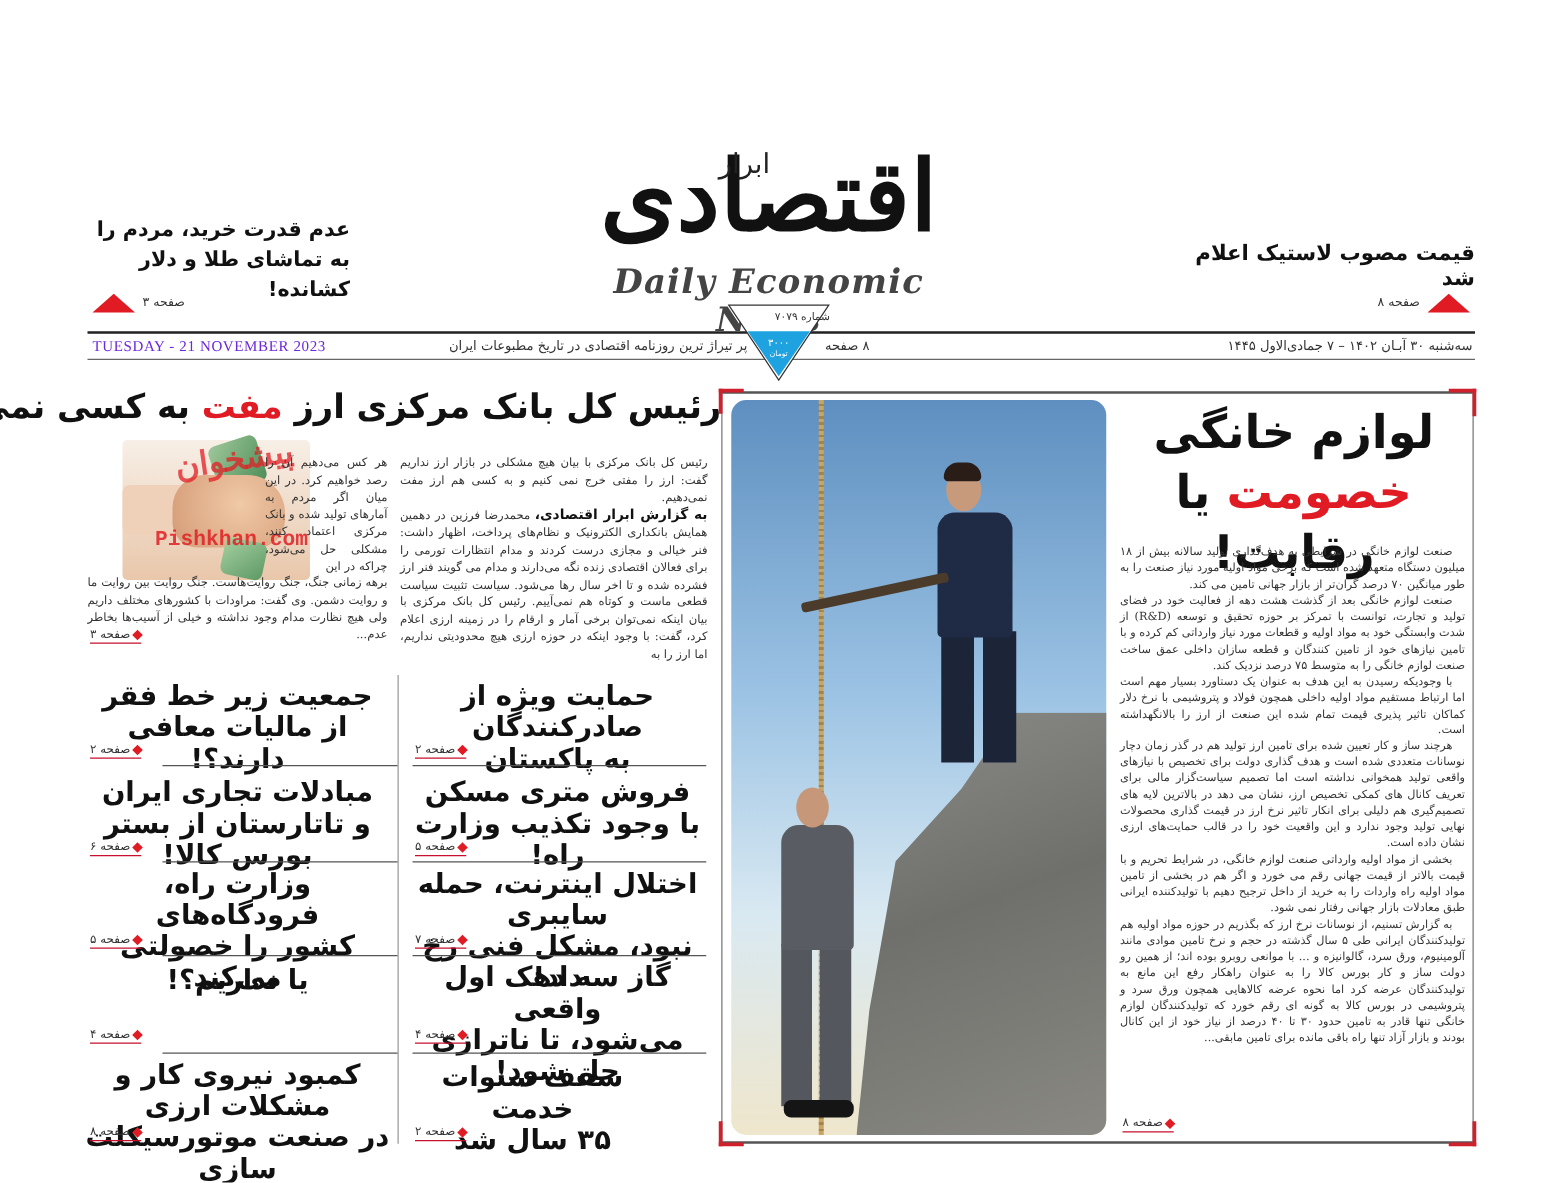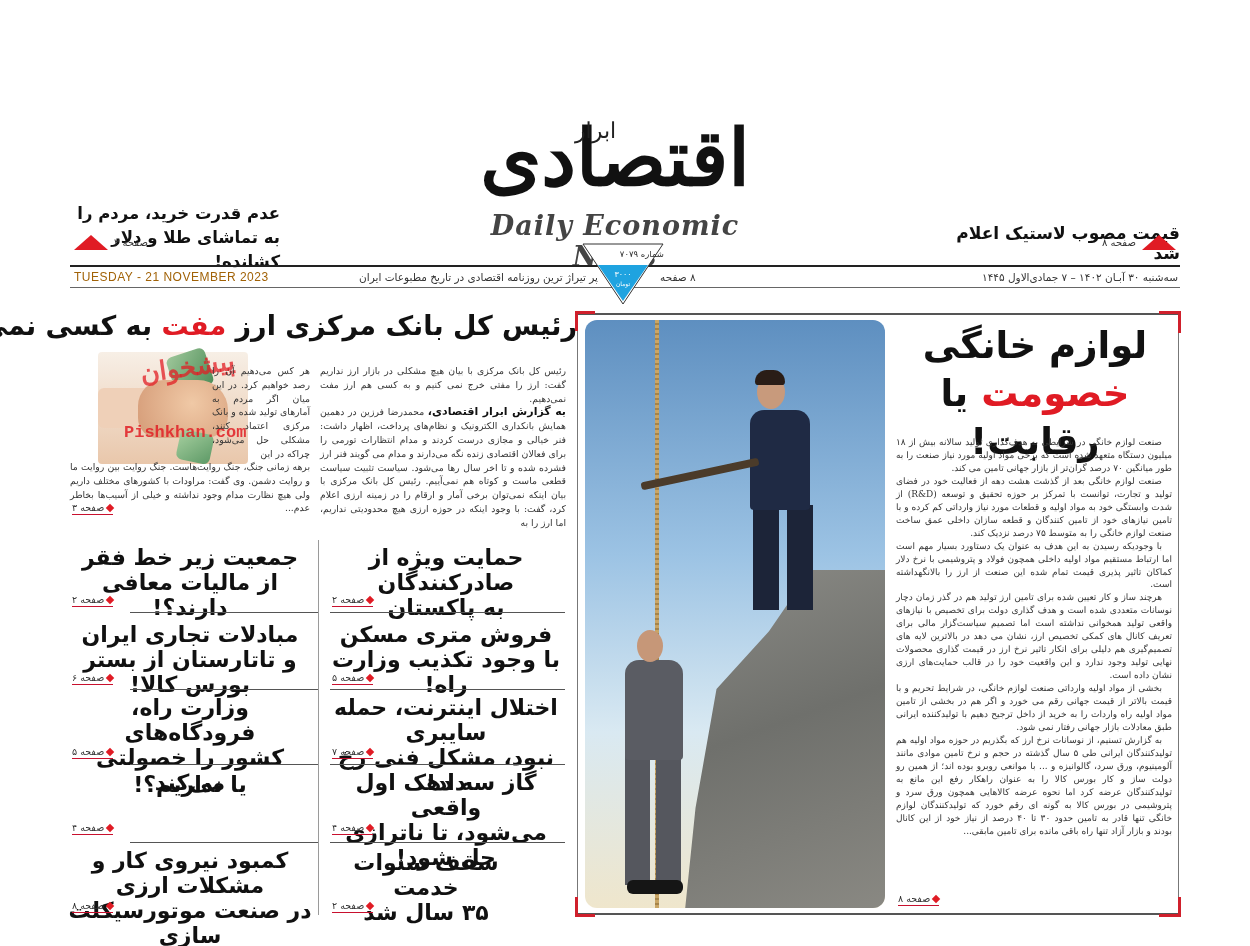--- a/index.html
+++ b/index.html
@@ -20,35 +20,35 @@
     font-size: 22px; color: #222;
   }
   .logo-en {
     position: absolute; left: 455px; top: 210px; width: 320px; text-align: center;
     font-family: "DejaVu Serif", serif; font-size: 27px; color: #444; letter-spacing: 1px;
     font-weight: bold; font-style: italic;
   }
 
   .top-teaser {
     position: absolute; direction: rtl; text-align: right; font-weight: bold;
-    font-family: "DejaVu Sans", sans-serif; color: #111; margin-top: 30px;
+    font-family: "DejaVu Sans", sans-serif; color: #111;
   }
   .page-ref-big {
     position: absolute; display: flex; align-items: center; gap: 6px; direction: rtl;
     font-size: 10px; color: #333;
   }
   .tri-red {
     width: 0; height: 0; border-left: 17px solid transparent; border-right: 17px solid transparent;
     border-bottom: 15px solid #e01b24;
   }
 
   
   .rule { position: absolute; left: 70px; width: 1110px; background: #222; }
   .datebar-text { position: absolute; font-size: 10.5px; color: #333; white-space: nowrap; }
-  .date-en { font-family: Liberation Sans, sans-serif; font-size: 12px; letter-spacing: 0.5px; color:#a16207; }
+  .date-en { font-family: Liberation Serif, serif; font-size: 12px; letter-spacing: 0.5px; color:#6d28d9; }
 
   .issue-badge {
     position: absolute; left: 582px; top: 243px; width: 82px; height: 62px;
   }
   .issue-badge svg { position: absolute; left: 0; top: 0; }
   .issue-no { position: absolute; left: 0; top: 6px; width: 82px; text-align: right; font-size: 8.5px; color:#333; direction: rtl; }
   .price-no { position: absolute; left: 0; top: 27px; width: 82px; text-align: center; font-size: 8px; color:#fff; line-height: 9px; direction: rtl; }
 
   
   .lead-title {

